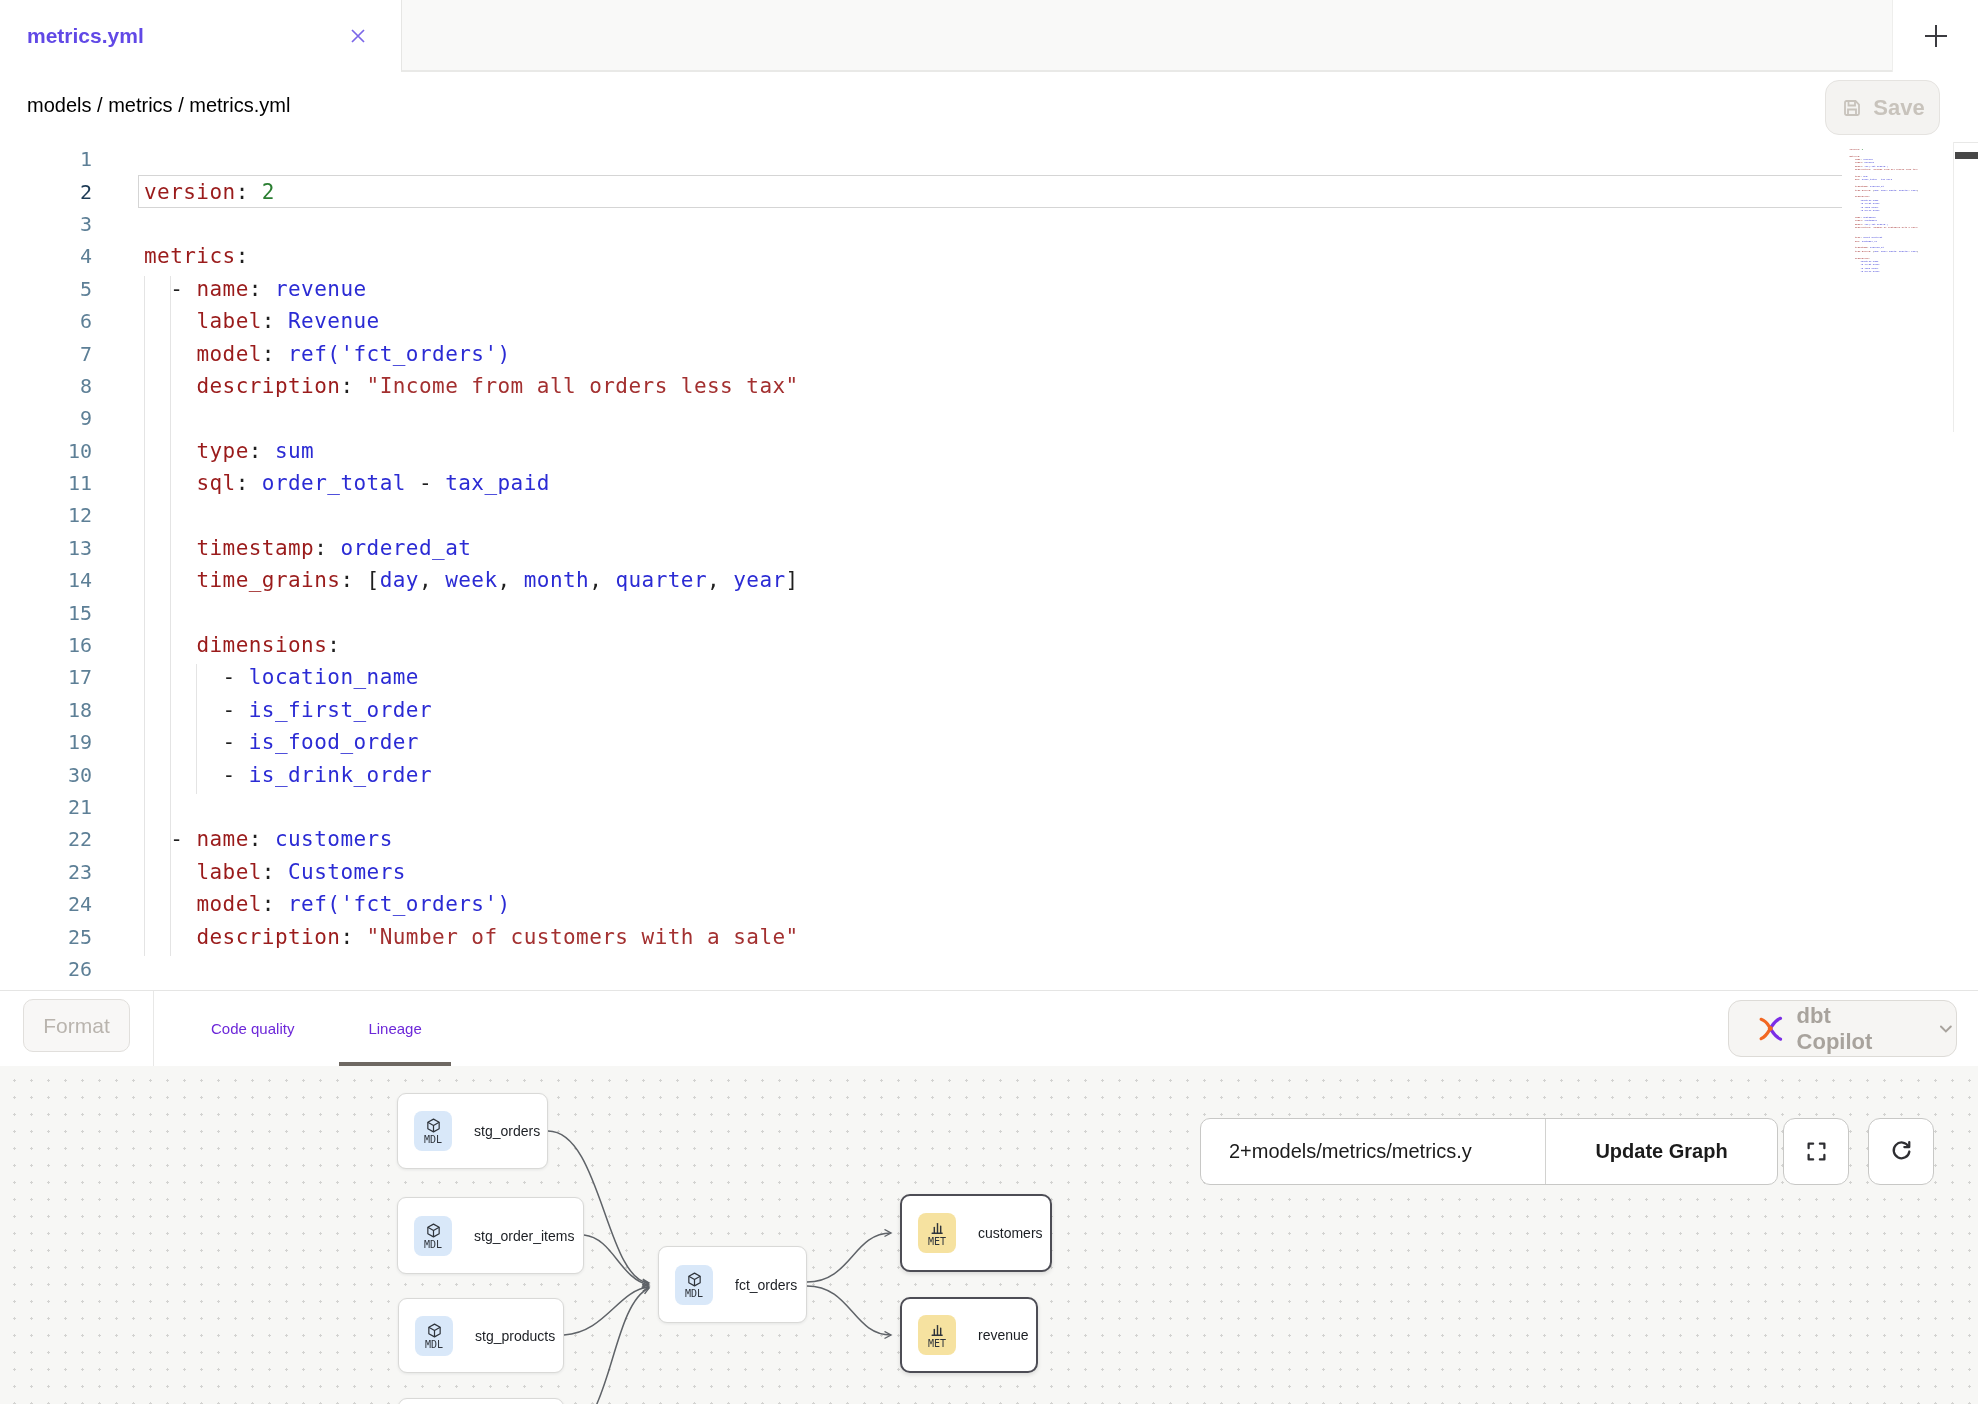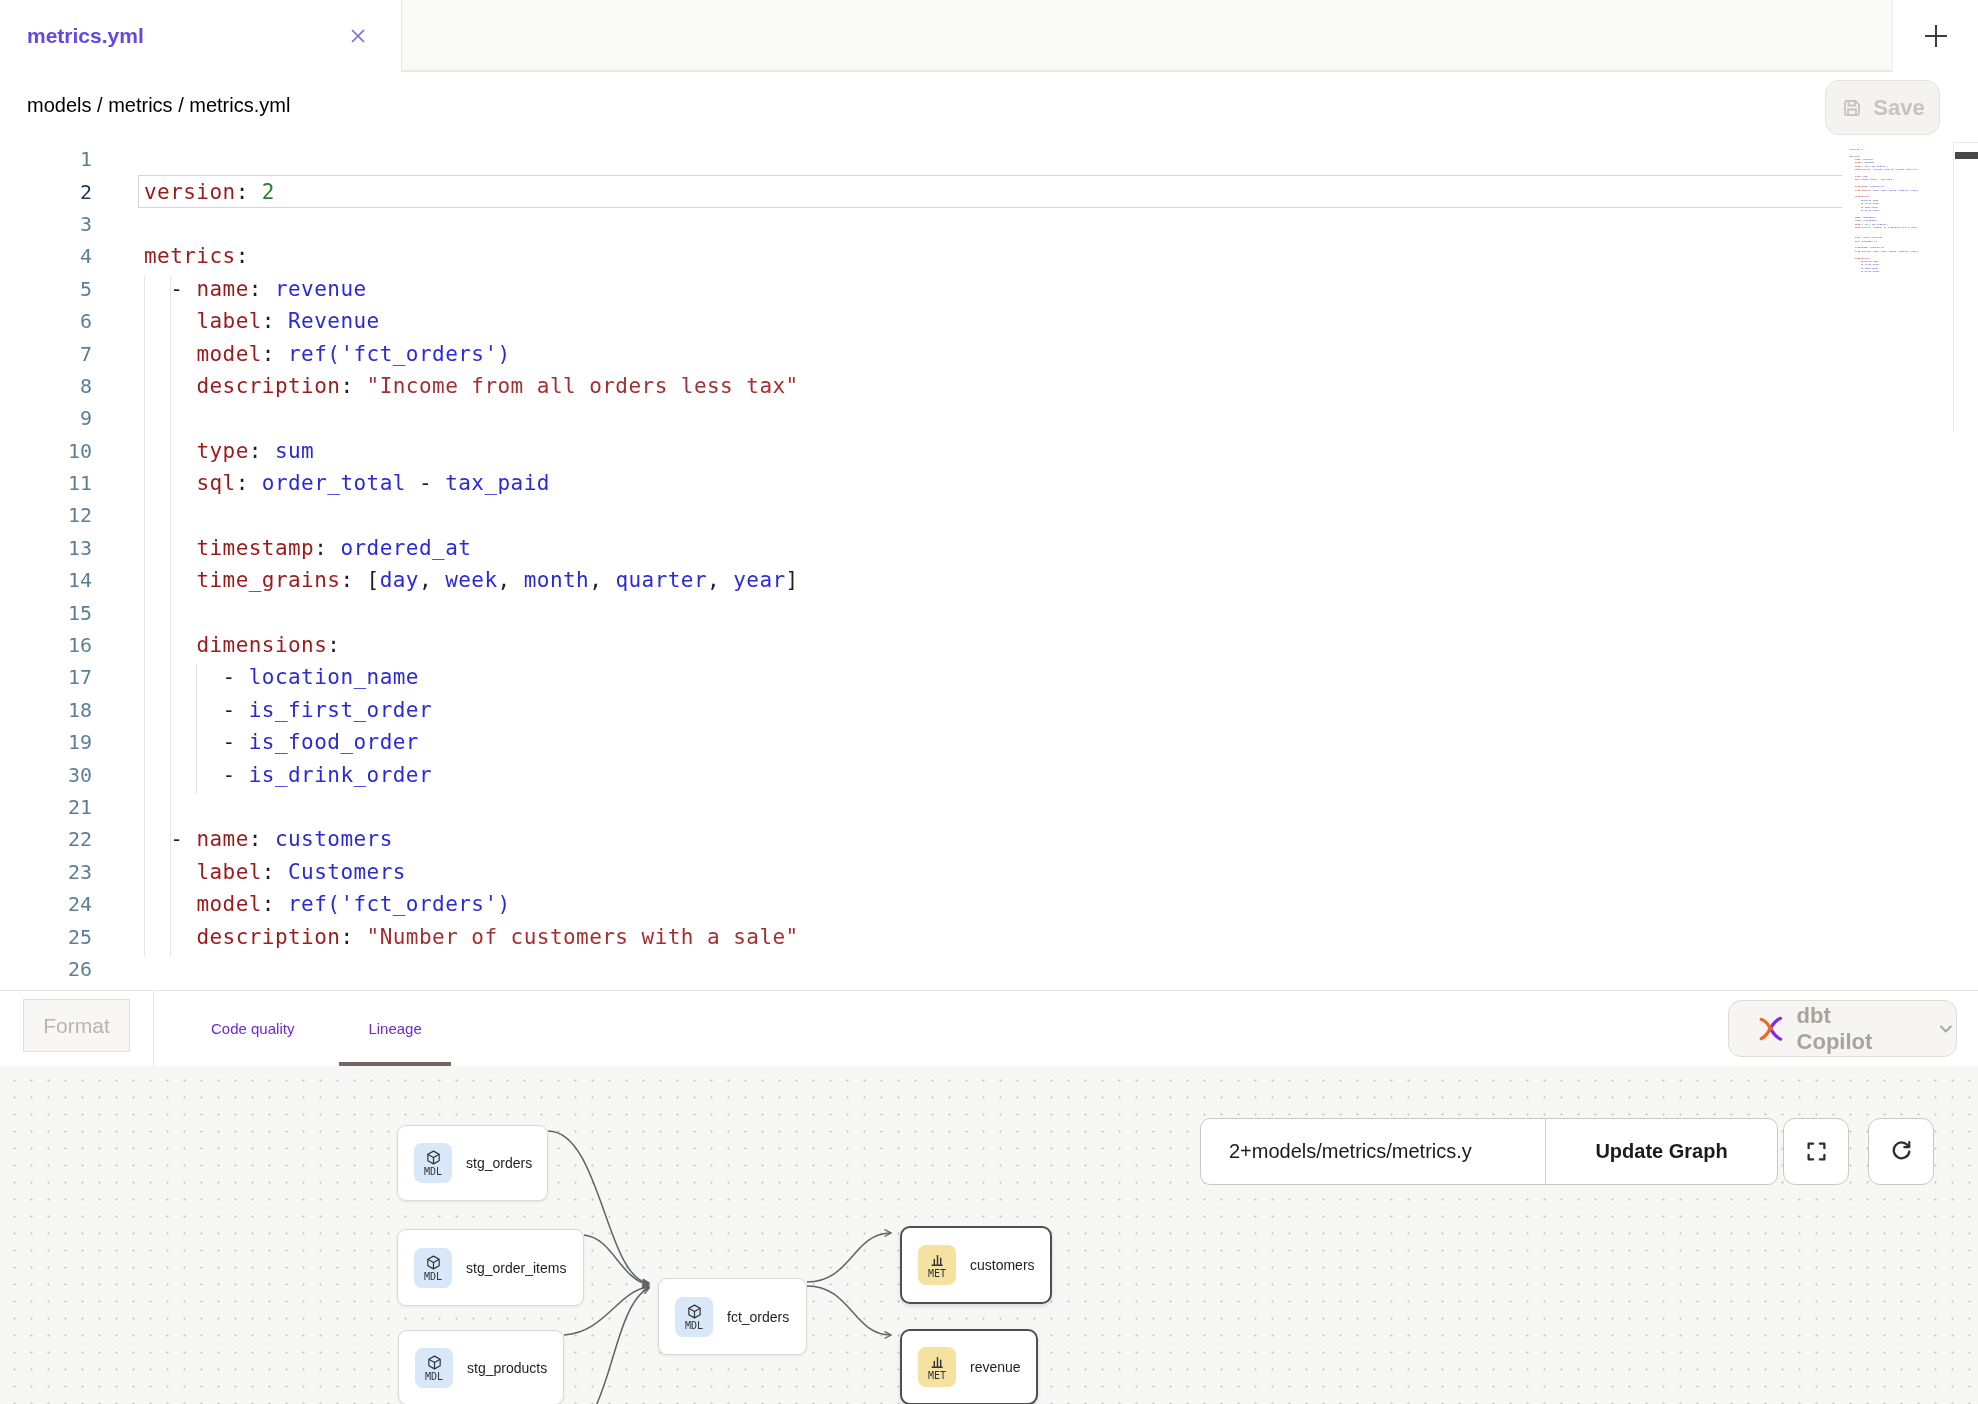--- a/index.html
+++ b/index.html
@@ -51,39 +51,39 @@
   .minimap-inner { position:absolute; left:2px; top:2px; width:1100px; transform:scale(0.105); transform-origin:top left; }
   .minimap-inner .cl { height:32.4px; }
   .mm-topline { position:absolute; left:1843px; top:2px; width:135px; height:1px; background:#e8e8e7; }
   .mm-vline { position:absolute; left:1953px; top:2px; width:1px; height:290px; background:#ececeb; }
   .mm-slider { position:absolute; left:1955px; top:12px; width:23px; height:7px; background:#474747; }
 
   
   .panelbar { position:absolute; left:0; top:990px; width:1978px; height:76px; background:#fff;
               border-top:1px solid #e5e5e4; }
   .format-btn { position:absolute; left:23px; top:8px; width:107px; height:53px;
-                background:#f8f7f6; border:1px solid #e1dfdc; border-radius:0;
+                background:#f8f7f6; border:1px solid #e1dfdc; border-radius:10px;
                 color:#b9b4ae; font-size:21px; display:flex; align-items:center; justify-content:center; }
   .panel-divider { position:absolute; left:153px; top:0; width:1px; height:75px; background:#e8e8e7; }
   .panel-tabs { position:absolute; left:180px; top:0; height:75px; display:flex; align-items:center; gap:74px; padding-left:31px; }
   .panel-tab { font-size:15px; color:#6d28d9; position:relative; height:75px; display:flex; align-items:center; cursor:pointer; }
   .panel-tab.active::after { content:""; position:absolute; left:-29px; right:-29px; bottom:0; height:4px; background:#6e6862; }
   .copilot-btn { position:absolute; left:1728px; top:9px; width:229px; height:57px;
                  background:#f6f5f3; border:1px solid #dddbd7; border-radius:13px;
                  display:flex; align-items:center; gap:11px; padding-left:26px;
                  color:#a8a39d; font-size:22px; font-weight:600; }
 
   
   .canvas { position:absolute; left:0; top:1066px; width:1978px; height:338px;
             background-color:#f7f7f5;
             background-image:radial-gradient(circle, #d3d3d1 1.1px, rgba(0,0,0,0) 1.4px);
             background-size:17px 17px; background-position:6px 6px; overflow:hidden; }
   .edges-svg { position:absolute; left:0; top:0; width:1978px; height:338px; }
   .lnode { position:absolute; background:#fff; border:1px solid #d9d9d7; border-radius:9px;
-           box-shadow:0 1px 3px rgba(16,24,40,.08); display:flex; align-items:center; padding-left:16px; gap:14px;margin-top:32px; }
+           box-shadow:0 1px 3px rgba(16,24,40,.08); display:flex; align-items:center; padding-left:16px; gap:22px; }
   .lnode.metric { border:2px solid #4d4d55; border-radius:10px; box-shadow:0 2px 4px rgba(0,0,0,.12); }
   .lnode .nicon { width:38px; height:40px; border-radius:8px; display:flex; flex-direction:column;
                   align-items:center; justify-content:center; gap:0; flex:0 0 38px; }
   .lnode.model .nicon { background:#d9e8f9; }
   .lnode.metric .nicon { background:#f6e2a0; }
   .lnode .nbadge { font-family:"DejaVu Sans Mono", monospace; font-size:10px; color:#2f343b; line-height:11px; }
   .lnode .nlabel { font-size:14px; color:#1b1e23; }
 
   .graph-filter-group { position:absolute; left:1200px; top:52px; width:578px; height:67px;
                         background:#fff; border:1px solid #c8c8c6; border-radius:10px; display:flex; }

